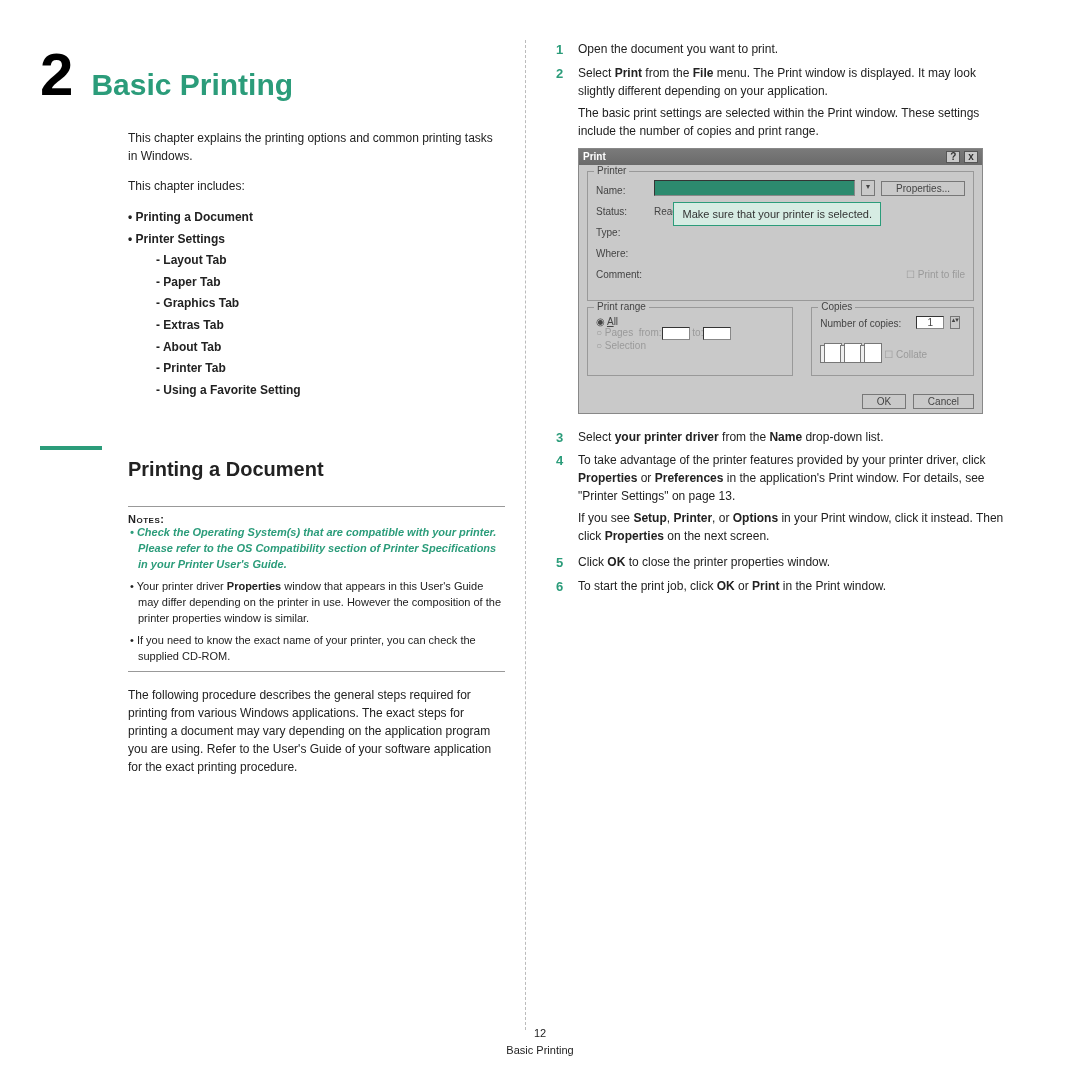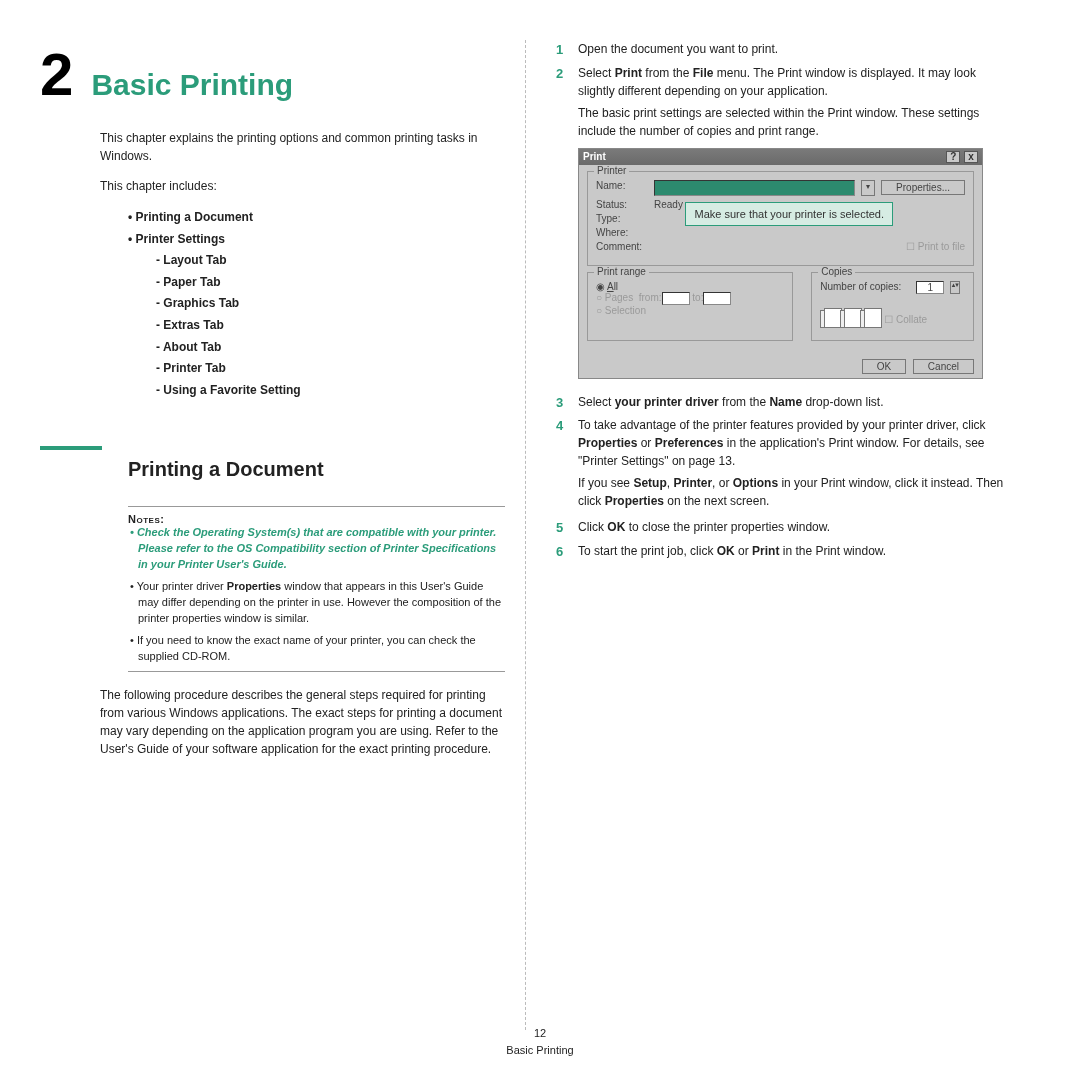--- a/index.html
+++ b/index.html
@@ -41,21 +41,21 @@
     font-family: Verdana, sans-serif;
   }
   .chapter-title {
     font-size: 30px;
     font-weight: bold;
     color: #2b9c7a;
   }
   .intro, .body-text {
     font-size: 12px;
     line-height: 1.5;
-    margin-left: 60px;
+    margin-left: 88px;
     margin-bottom: 12px;
   }
   .toc {
     margin-left: 88px;
     font-size: 12px;
     font-weight: bold;
     line-height: 1.8;
   }
   .toc .l1::before { content: "•  "; }
   .toc .l2 { margin-left: 28px; }
@@ -129,35 +129,35 @@
     margin-bottom: 6px;
     position: relative;
   }
   .pd-group-label {
     position: absolute;
     top: -7px; left: 6px;
     background: #c9c9c9;
     padding: 0 3px;
     font-size: 10px;
   }
-  .pd-row { display: flex; align-items: flex-start; margin-bottom: 3px; gap: 6px; }
+  .pd-row { display: flex; align-items: flex-end; margin-bottom: 10px; gap: 6px; }
   .pd-label { width: 52px; }
   .pd-name-sel {
     flex: 1;
     height: 16px;
     background: #2c8a6e;
     border: 1px inset #888;
   }
   .pd-drop { width: 14px; height: 16px; background:#c9c9c9; border:1px solid #777; text-align:center; line-height:12px; font-size:8px;}
   .pd-btn {
     background:#c9c9c9; border:1px solid #777; padding:1px 14px; font-size:10px;
   }
   .callout {
     position: absolute;
-    right: 80px;
+    right: 92px;
     top: 30px;
     background: #d6ece3;
     border: 1px solid #2b9c7a;
     padding: 4px 8px;
     font-size: 11px;
     color: #333;
     font-family: Verdana, sans-serif;
     line-height: 1.3;
   }
   .pd-lower { display:flex; gap:18px; }

